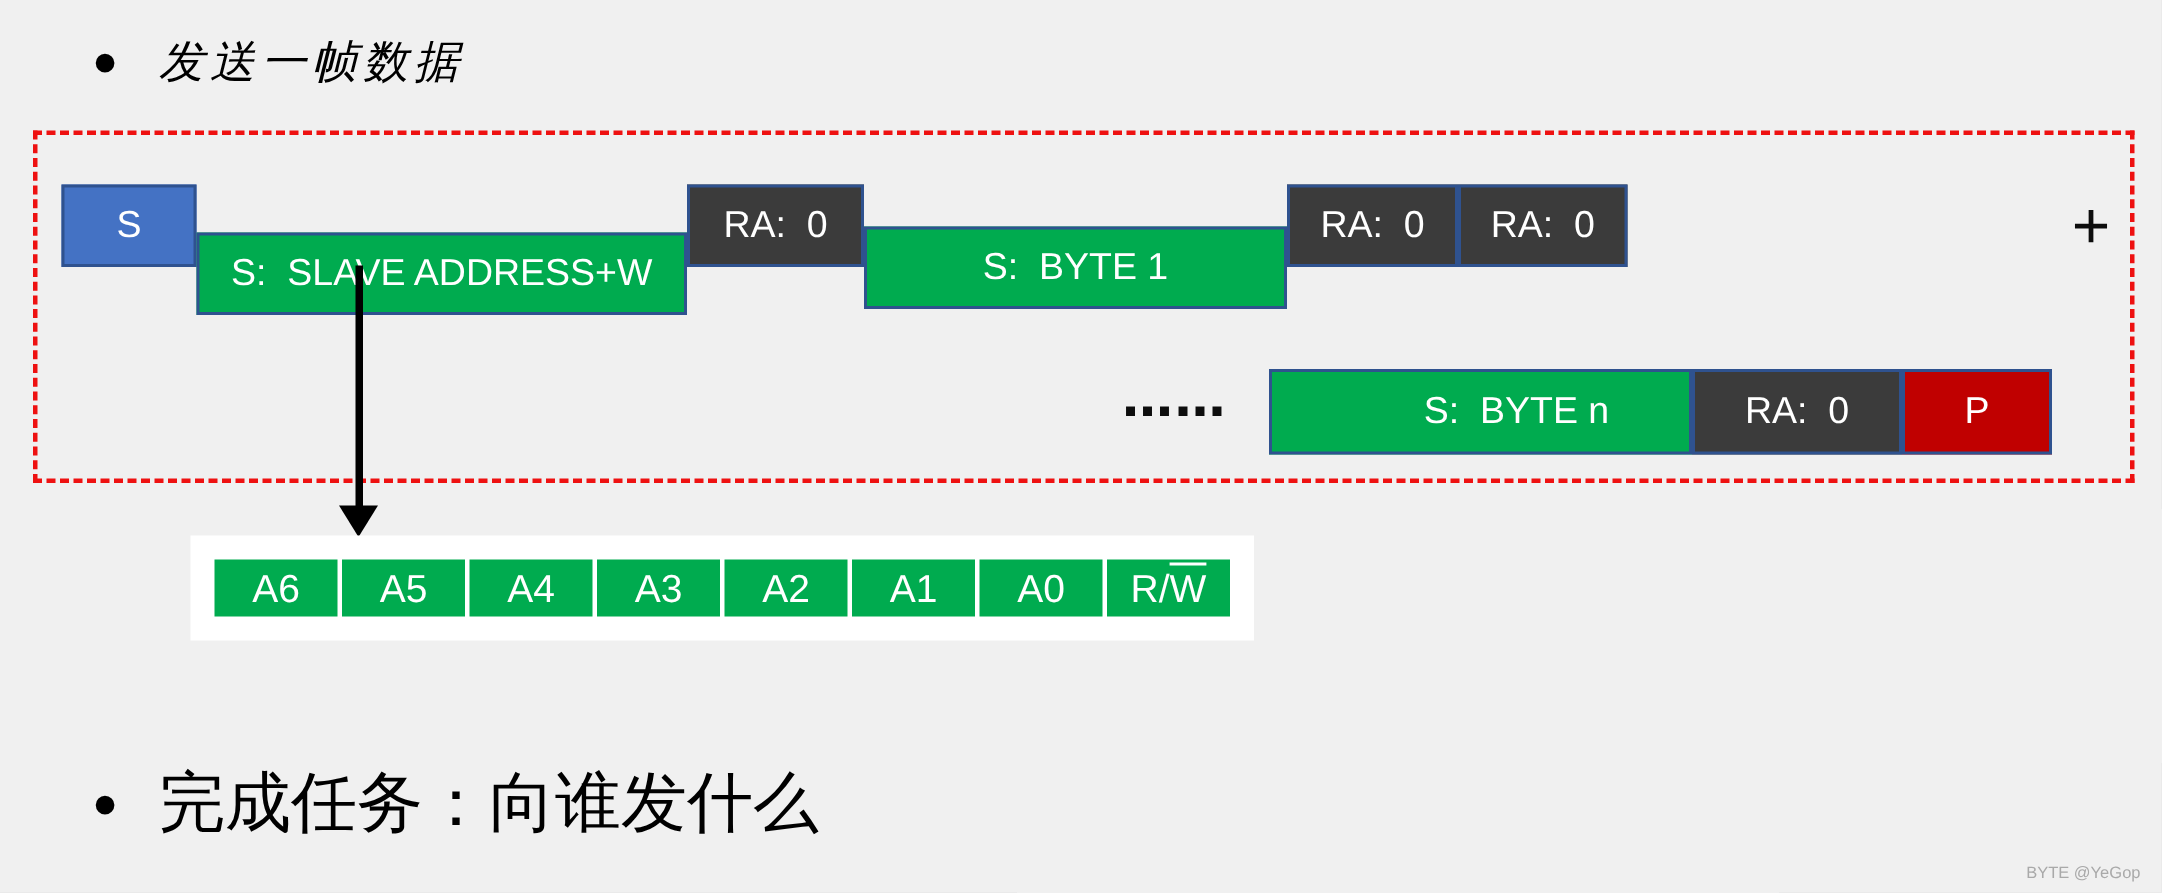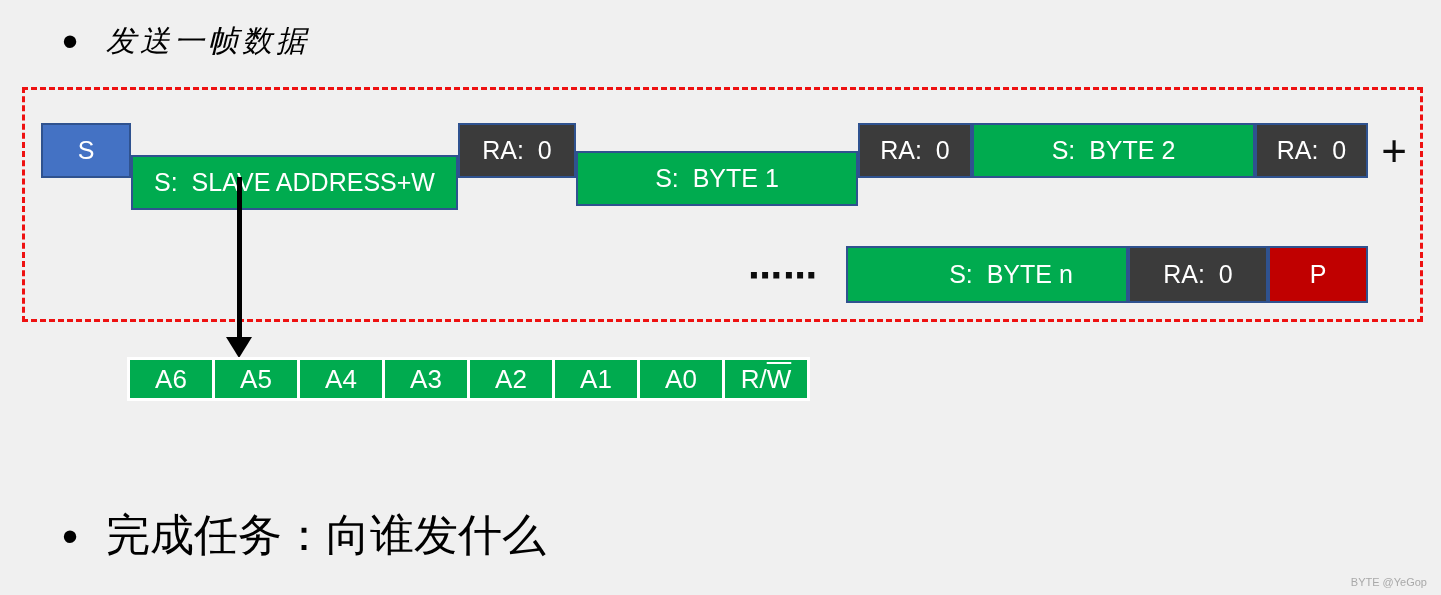--- a/index.html
+++ b/index.html
@@ -125,21 +125,21 @@
     border-top: 21px solid #000;
   }
 
   
   .bit-row {
     position: absolute;
     left: 127px;
     top: 357px;
     display: flex;
     gap: 3px;
-    padding: 3px;
+    padding: 16px;
     background: #ffffff;
   }
   .bit-cell {
     width: 82px;
     height: 38px;
     background: #00ab4f;
     color: #ffffff;
     font-size: 26px;
     display: flex;
     align-items: center;
@@ -167,21 +167,20 @@
   </div>
 
   <div class="dashed-box"></div>
 
   <div class="blk-row row1">
     <div class="blk start w-s">S</div>
     <div class="blk data w-sa">S:  SLAVE ADDRESS+W</div>
     <div class="blk ack w-ra1">RA:  0</div>
     <div class="blk data w-b1">S:  BYTE 1</div>
     <div class="blk ack w-ra2">RA:  0</div>
-    <div class="blk data w-b2">S:  BYTE 2</div>
     <div class="blk ack w-ra3">RA:  0</div>
   </div>
   <div class="plus">+</div>
 
   <div class="dots">⋯⋯</div>
   <div class="blk-row row2">
     <div class="blk data w-bn">S:  BYTE n</div>
     <div class="blk ack w-ra4">RA:  0</div>
     <div class="blk stop w-p">P</div>
   </div>

